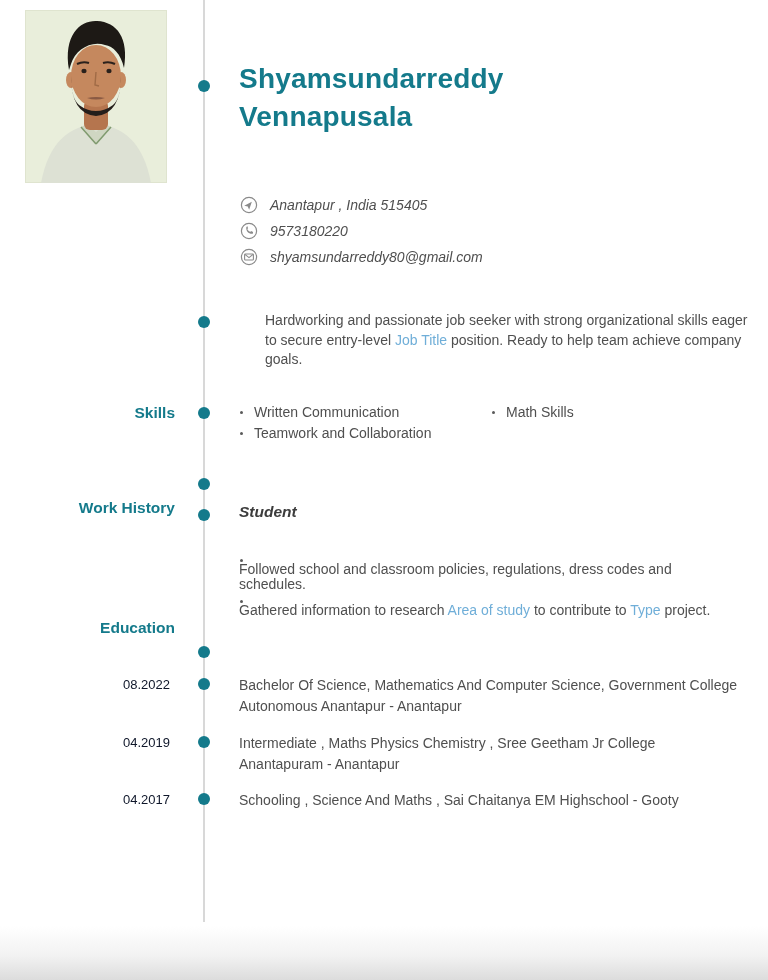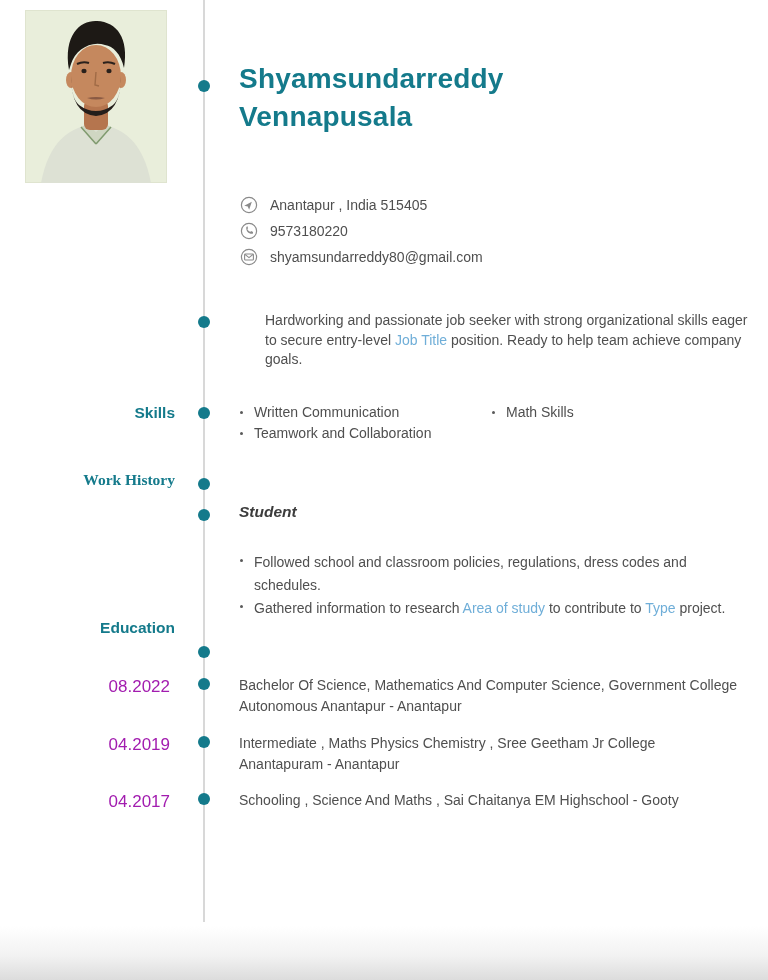--- a/index.html
+++ b/index.html
@@ -11,53 +11,53 @@
     background:#d8d8d8; }
   .tdot { position:absolute; left:198px; width:12px; height:12px; border-radius:50%;
     background:#147a8b; }
 
   .photo { position:absolute; left:25px; top:10px; width:142px; height:173px; overflow:hidden; }
   .photo svg { display:block; }
 
   .name { position:absolute; left:239px; top:60px; width:440px;
     font-size:28px; line-height:38px; font-weight:700; color:#147a8b; letter-spacing:0.2px; }
 
-  .contact { position:absolute; left:240px; top:196px; }
+  .contact { position:absolute; left:240px; top:196px;font-style:italic; }
   .c-row { display:flex; align-items:center; height:18px; margin-bottom:8px; }
   .c-ic  { width:18px; height:18px; margin-right:12px; flex:0 0 18px; }
   .c-txt { font-size:14px; color:#4f4f4f; }
 
   .sec-h { position:absolute; text-align:right; color:#147a8b; font-weight:700;
     font-size:15.5px; line-height:20px; }
   .h-summary   { left:40px;  top:312px; width:135px; }
   .h-skills    { left:40px;  top:403px; width:135px; }
-  .h-work      { left:20px;  top:470px; width:155px;font-family:Liberation Serif, serif; }
+  .h-work      { left:20px;  top:498px; width:155px; }
   .h-education { left:40px;  top:618px; width:135px; }
 
   .body-txt { font-size:14px; color:#4f4f4f; line-height:19.5px; }
   .lnk { color:#6faed8; }
 
   .summary-txt { position:absolute; left:239px; top:311px; width:487px;margin-left:26px; }
 
   .skills-col { position:absolute; top:402px; }
   .skills-col1 { left:239px; width:245px; }
   .skills-col2 { left:491px; width:235px; }
   .li-row { display:flex; line-height:20.5px; }
   .mini-dot { flex:0 0 3px; width:3px; height:3px; border-radius:50%; background:#5a5a5a;
     margin:9px 11px 0 1px; }
 
   .job-title { position:absolute; left:239px; top:503px; font-size:15.5px; font-weight:700;
     font-style:italic; color:#3c3c3c; }
   .job-meta  { position:absolute; left:239px; top:526px; }
   .job-bullets { position:absolute; left:239px; top:551px; width:487px; }
-  .job-bullets .li-row { line-height:23px; }
+  .job-bullets .li-row { line-height:15px;flex-direction:column; }
   .job-bullets .mini-dot { margin-top:8px; }
 
   .edu-date { position:absolute; left:60px; width:110px; text-align:right;
-    font-size:17px; color:#a21caf; }
+    font-size:13px; color:#0f172a; }
   .edu-txt  { position:absolute; left:239px; width:502px; line-height:21px; }
   .d1 { top:677px; } .t1 { top:675px; }
   .d2 { top:735px; } .t2 { top:733px; }
   .d3 { top:792px; } .t3 { top:790px; }
 
   .bottom-fade { position:absolute; left:0; top:926px; width:768px; height:54px;
     background:linear-gradient(180deg,#ffffff 0%,#f2f2f2 55%,#dcdcdc 100%); }
 </style>
 </head>
 <body>

